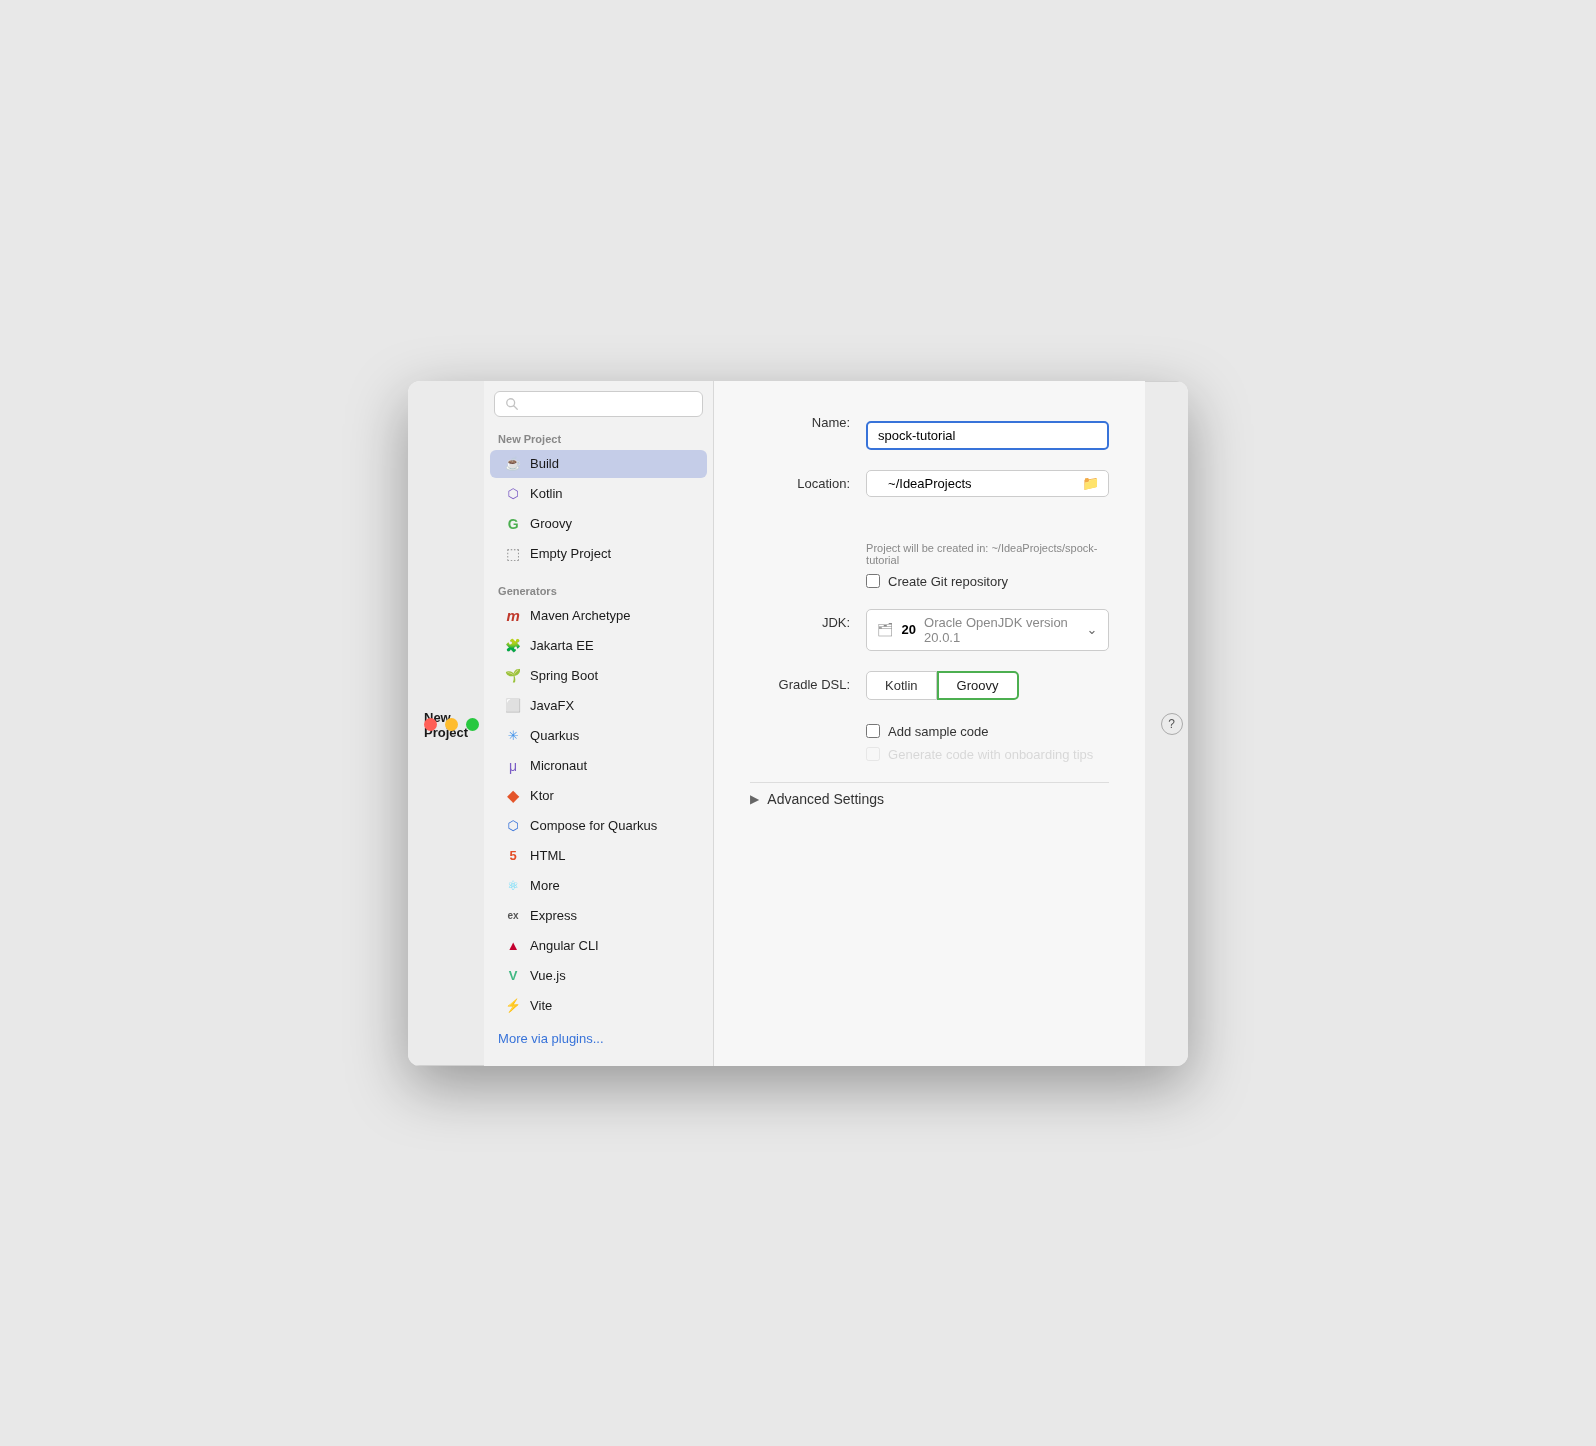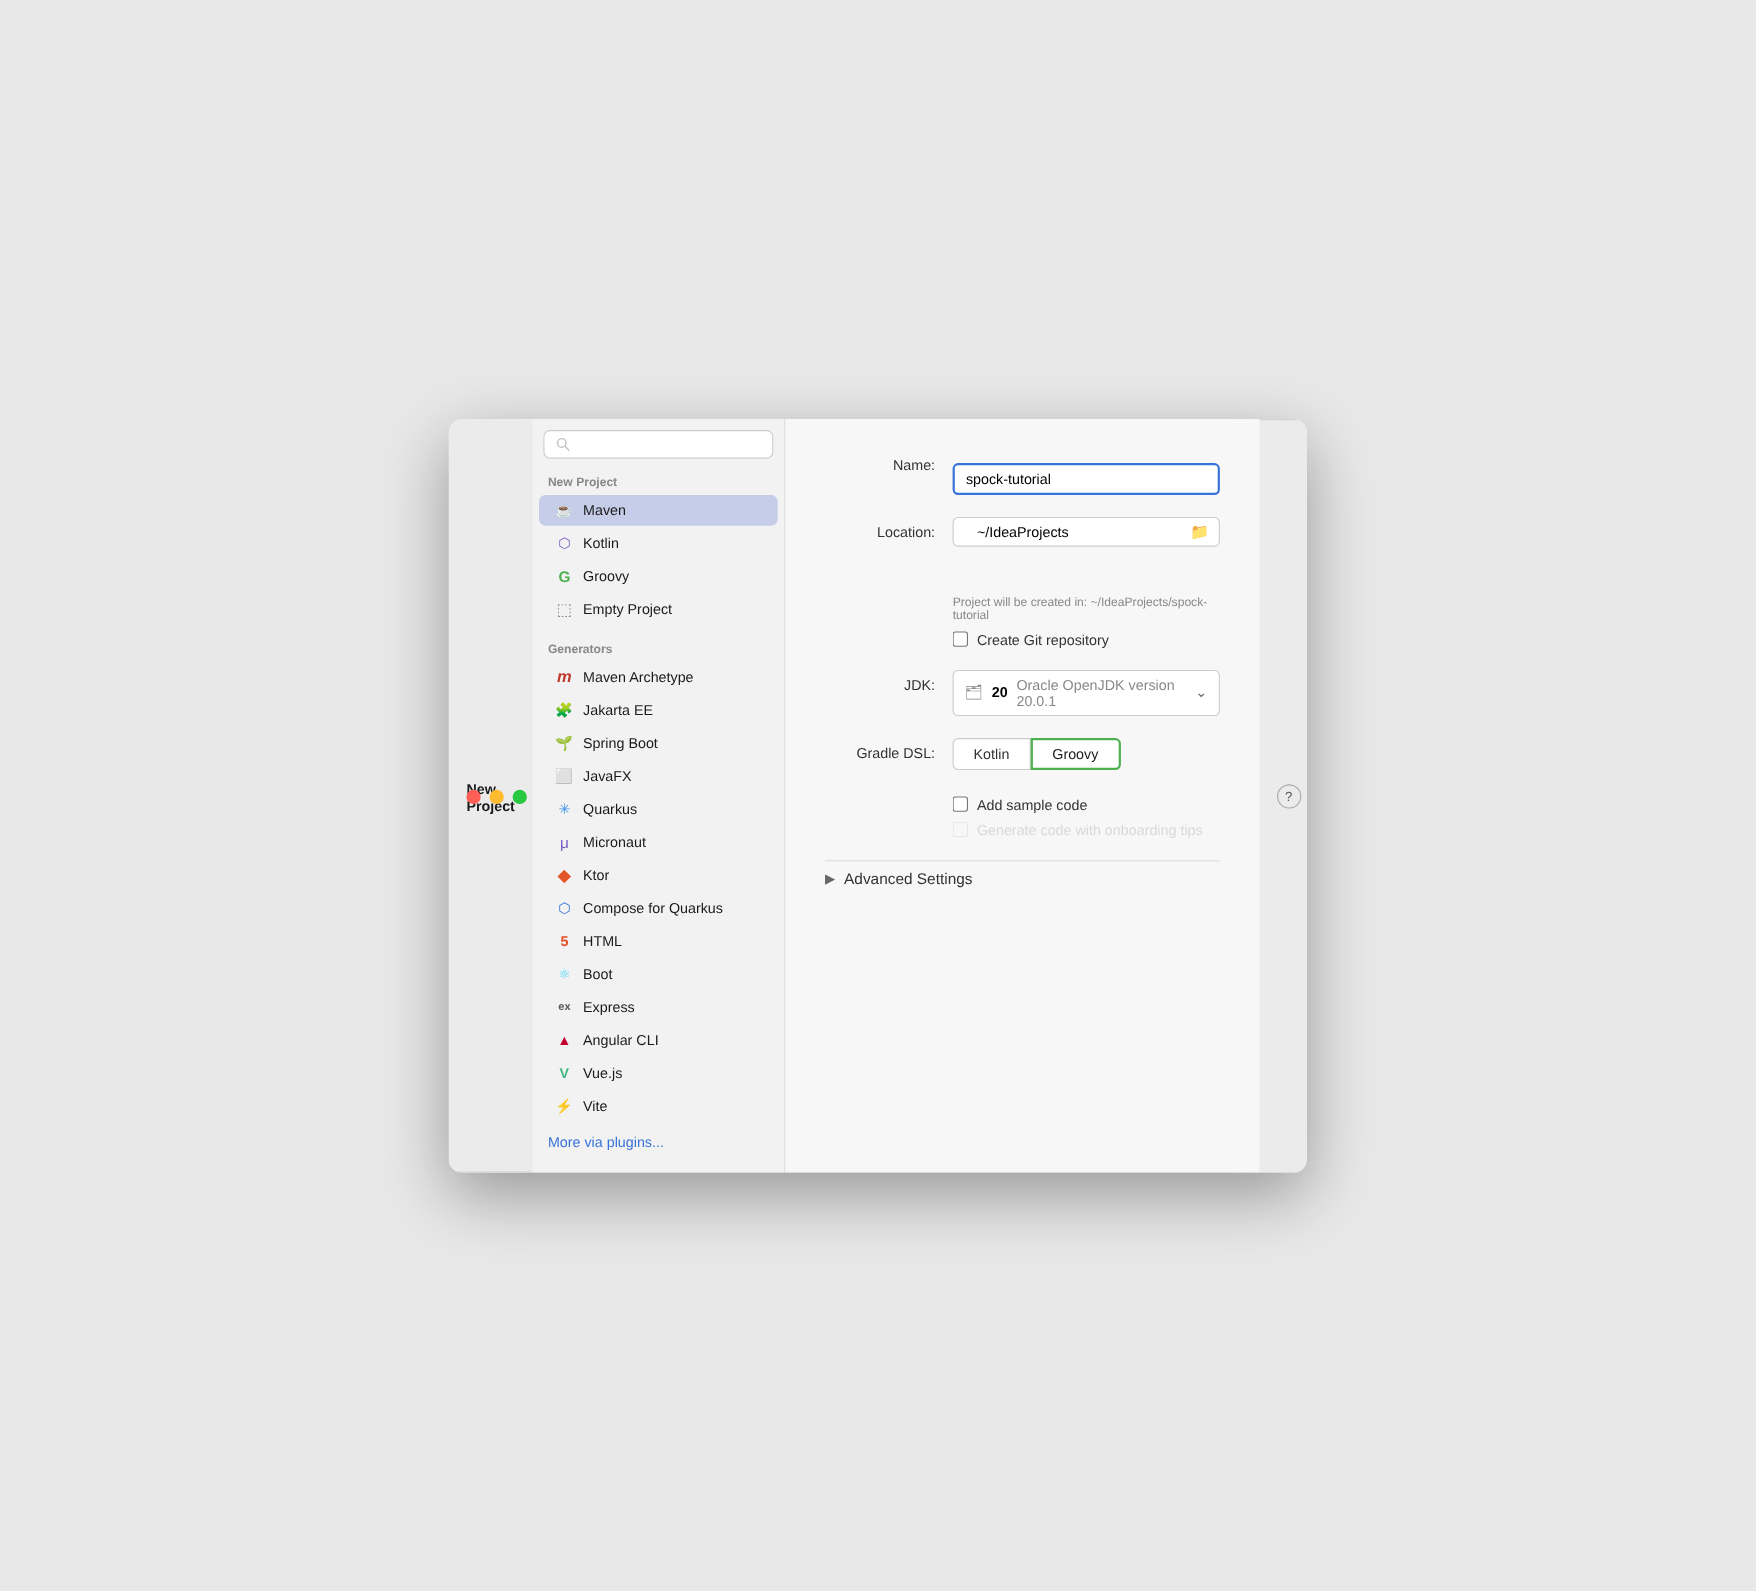--- a/index.html
+++ b/index.html
@@ -353,21 +353,21 @@
         <svg class="search-icon-svg" viewBox="0 0 16 16" fill="none">
           <circle cx="6.5" cy="6.5" r="4.5" stroke="#888" stroke-width="1.5"></circle>
           <line x1="10" y1="10" x2="14" y2="14" stroke="#888" stroke-width="1.5" stroke-linecap="round"></line>
         </svg>
       </div>
 
       <div class="section-label">New Project</div>
 
       <div class="sidebar-item active">
         <span class="sidebar-icon icon-java">☕</span>
-        <span>Maven</span>
+        <span>Build</span>
       </div>
       <div class="sidebar-item">
         <span class="sidebar-icon icon-kotlin">⬡</span>
         <span>Kotlin</span>
       </div>
       <div class="sidebar-item">
         <span class="sidebar-icon icon-groovy" style="font-weight:700; font-size:14px;">G</span>
         <span>Groovy</span>
       </div>
       <div class="sidebar-item">
@@ -408,21 +408,21 @@
       <div class="sidebar-item">
         <span class="sidebar-icon icon-compose">⬡</span>
         <span>Compose for Quarkus</span>
       </div>
       <div class="sidebar-item">
         <span class="sidebar-icon icon-html" style="font-weight:900;">5</span>
         <span>HTML</span>
       </div>
       <div class="sidebar-item">
         <span class="sidebar-icon icon-react">⚛</span>
-        <span>Boot</span>
+        <span>More</span>
       </div>
       <div class="sidebar-item">
         <span class="sidebar-icon icon-express" style="font-size:10px; font-weight:600;">ex</span>
         <span>Express</span>
       </div>
       <div class="sidebar-item">
         <span class="sidebar-icon icon-angular">▲</span>
         <span>Angular CLI</span>
       </div>
       <div class="sidebar-item">

